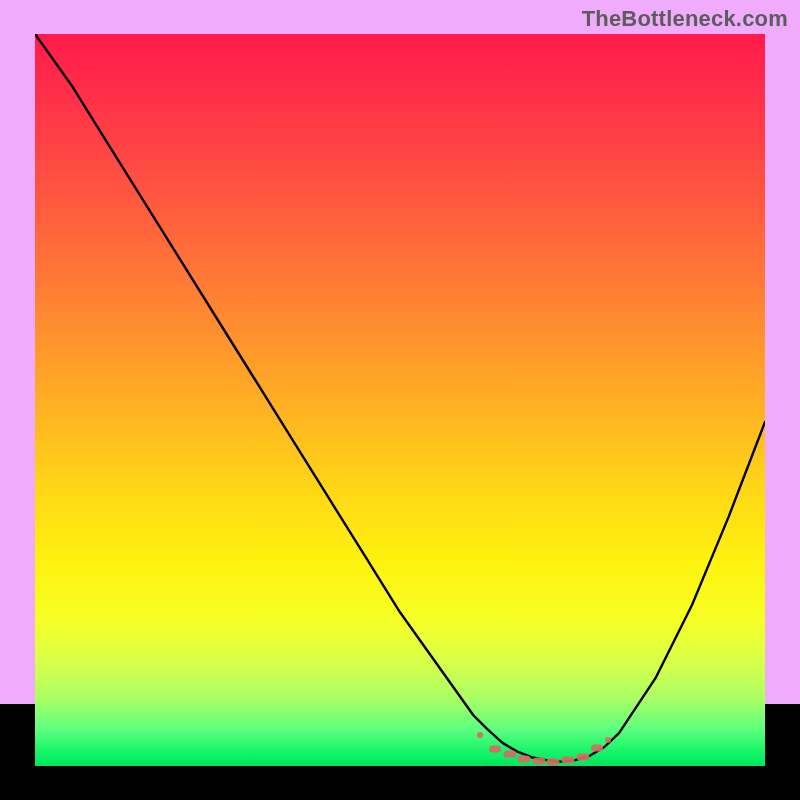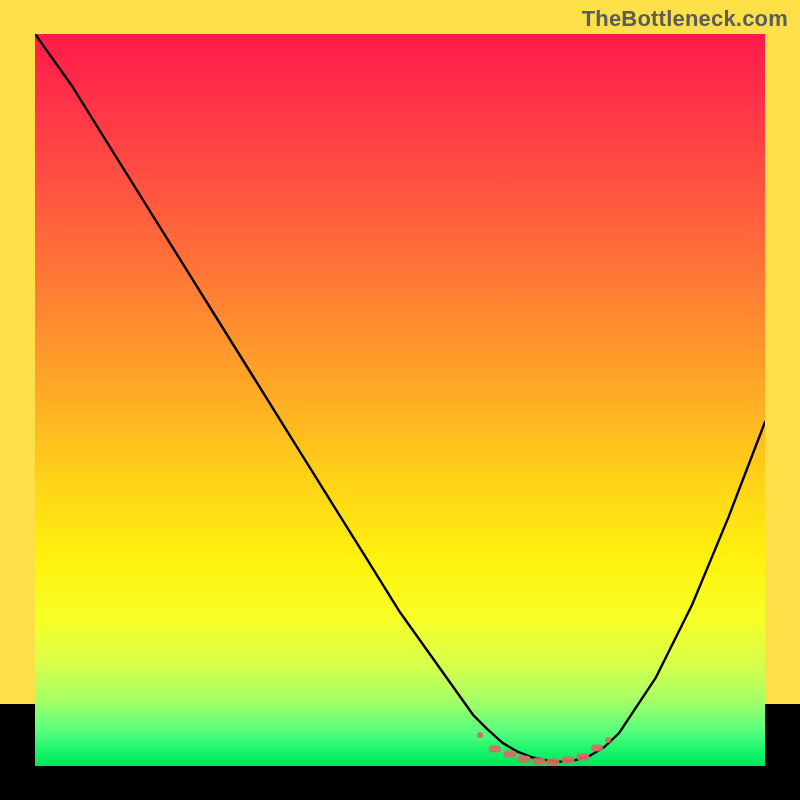--- a/index.html
+++ b/index.html
@@ -8,21 +8,21 @@
     width: 800px;
     height: 800px;
     background: #000;
     font-family: Arial, Helvetica, sans-serif;
     overflow: hidden;
   }
   .frame {
     position: relative;
     width: 800px;
     height: 704px;
-    background: #fde047;
+    background: #f0abfc;
   }
   .watermark {
     position: absolute;
     top: 6px;
     right: 12px;
     color: #5c5c5c;
     font-size: 22px;
     font-weight: 600;
     letter-spacing: 0.2px;
     z-index: 10;

